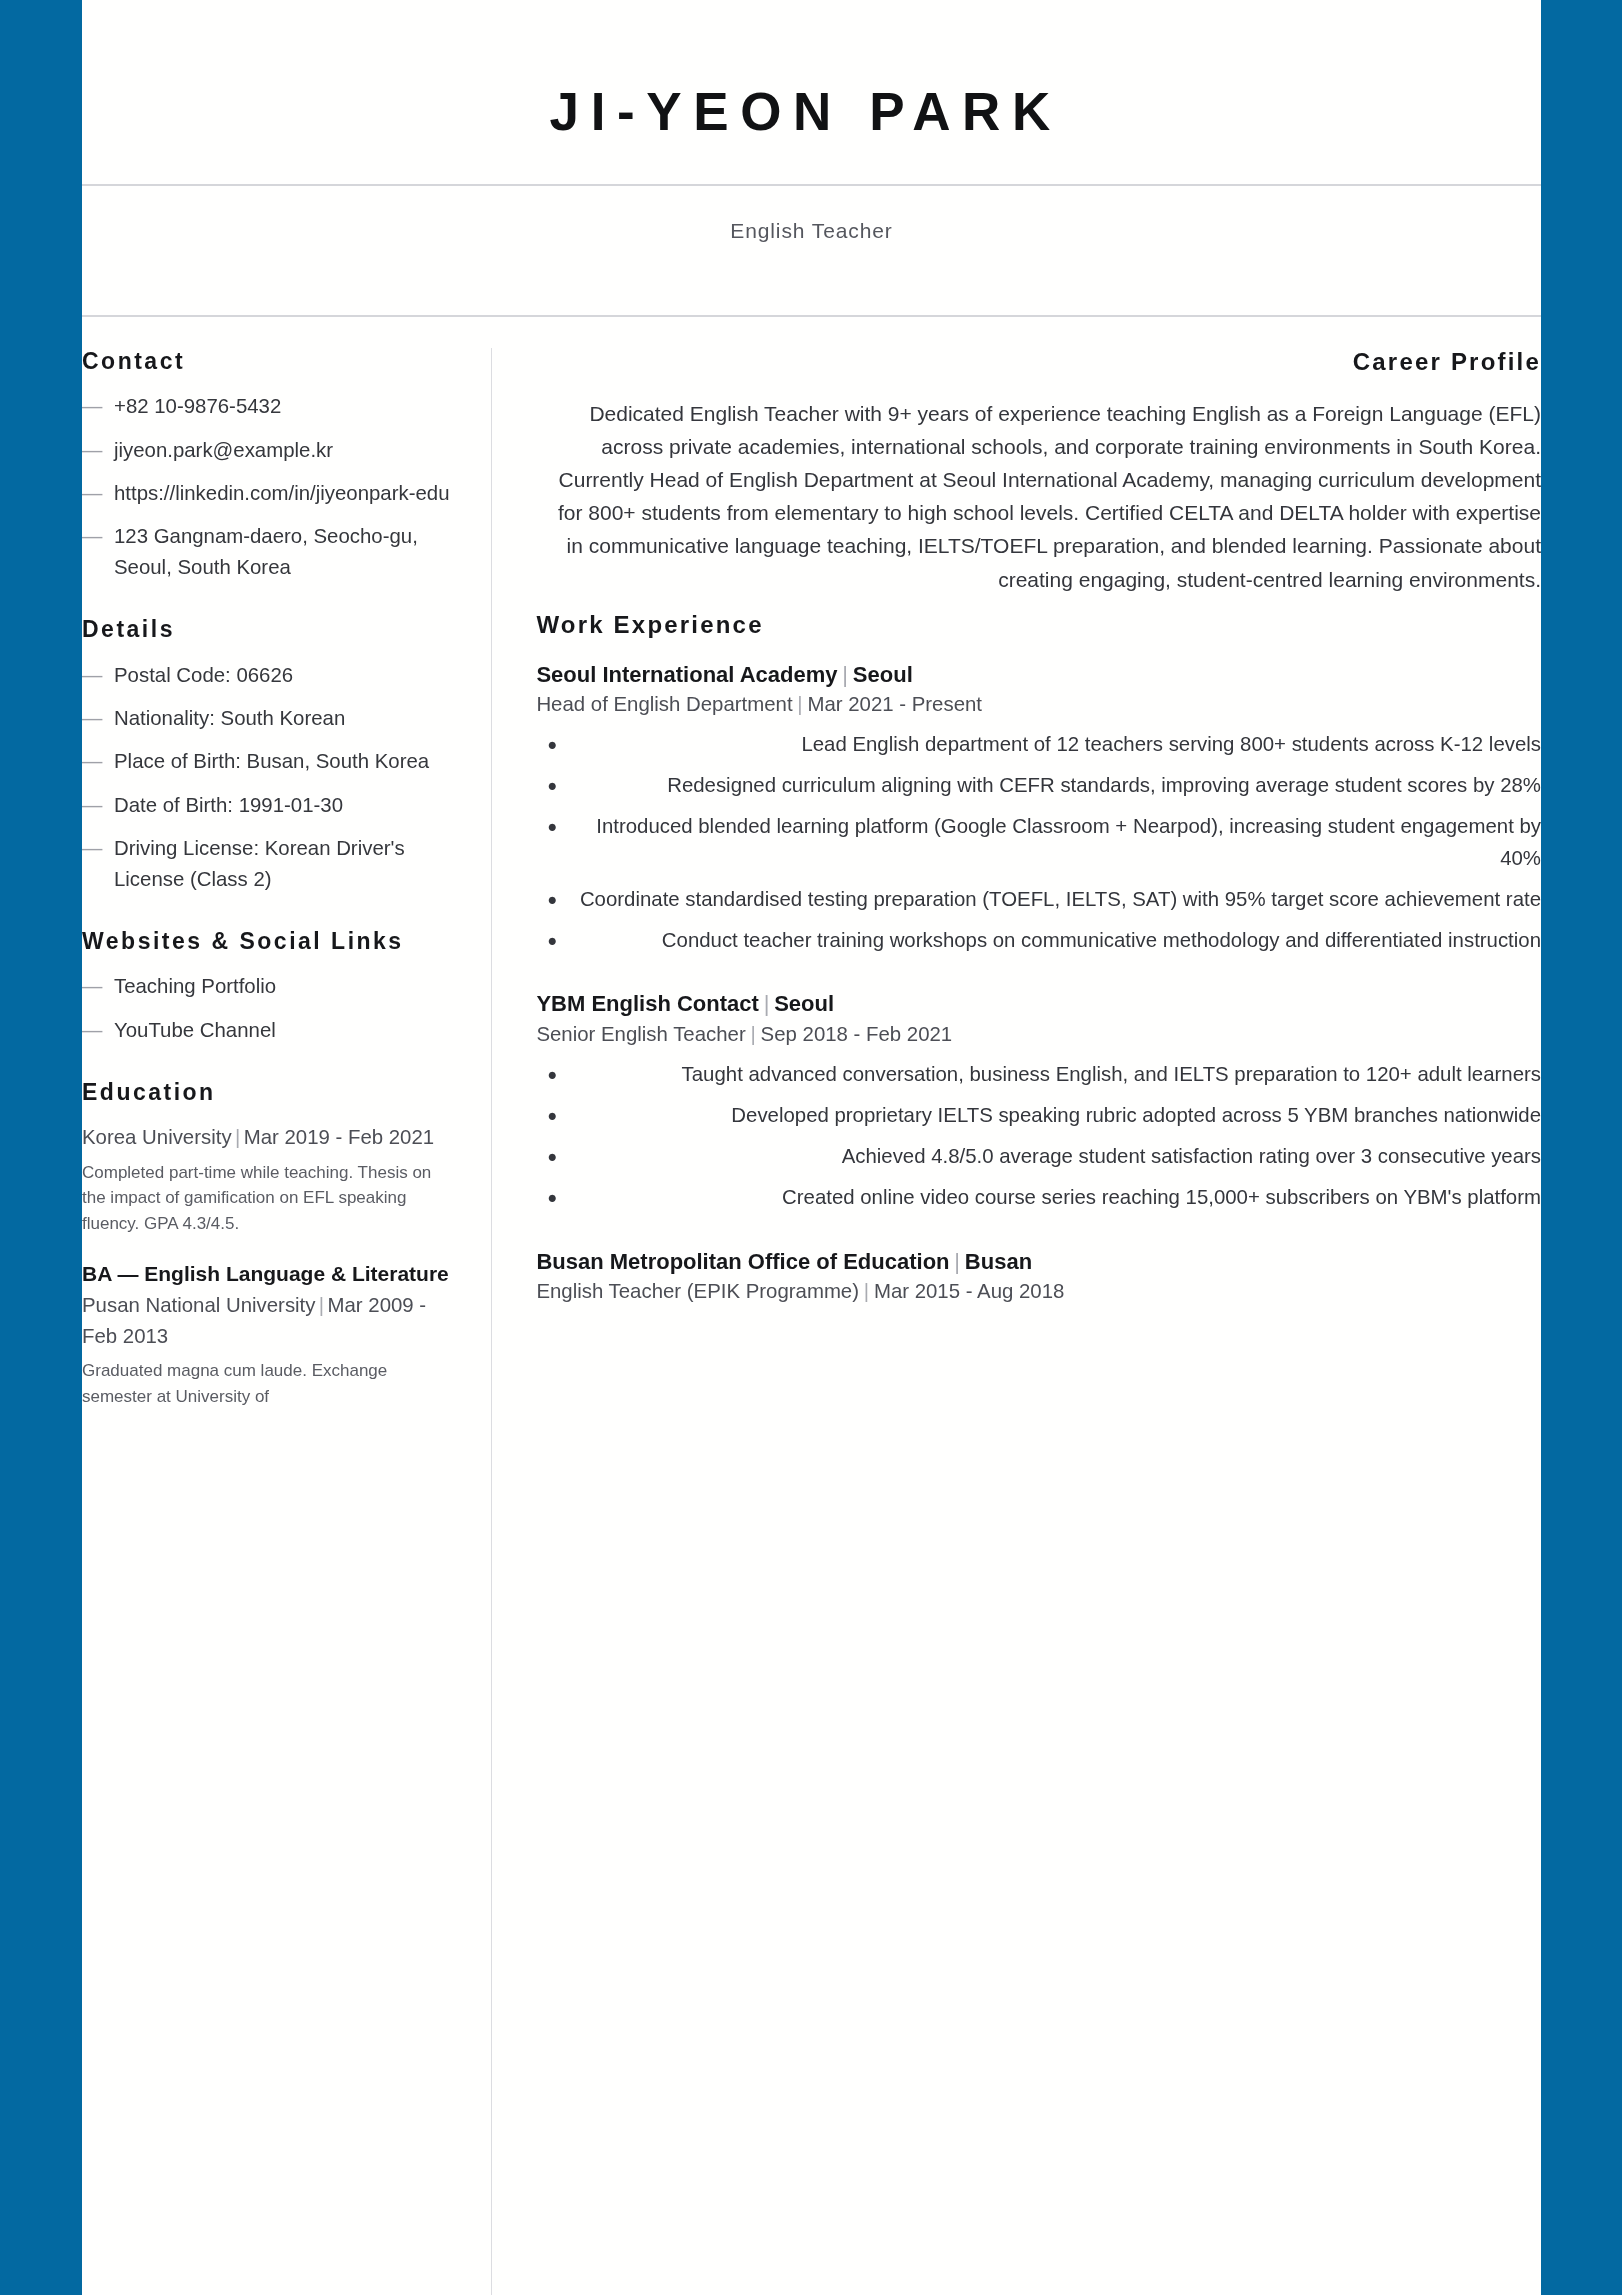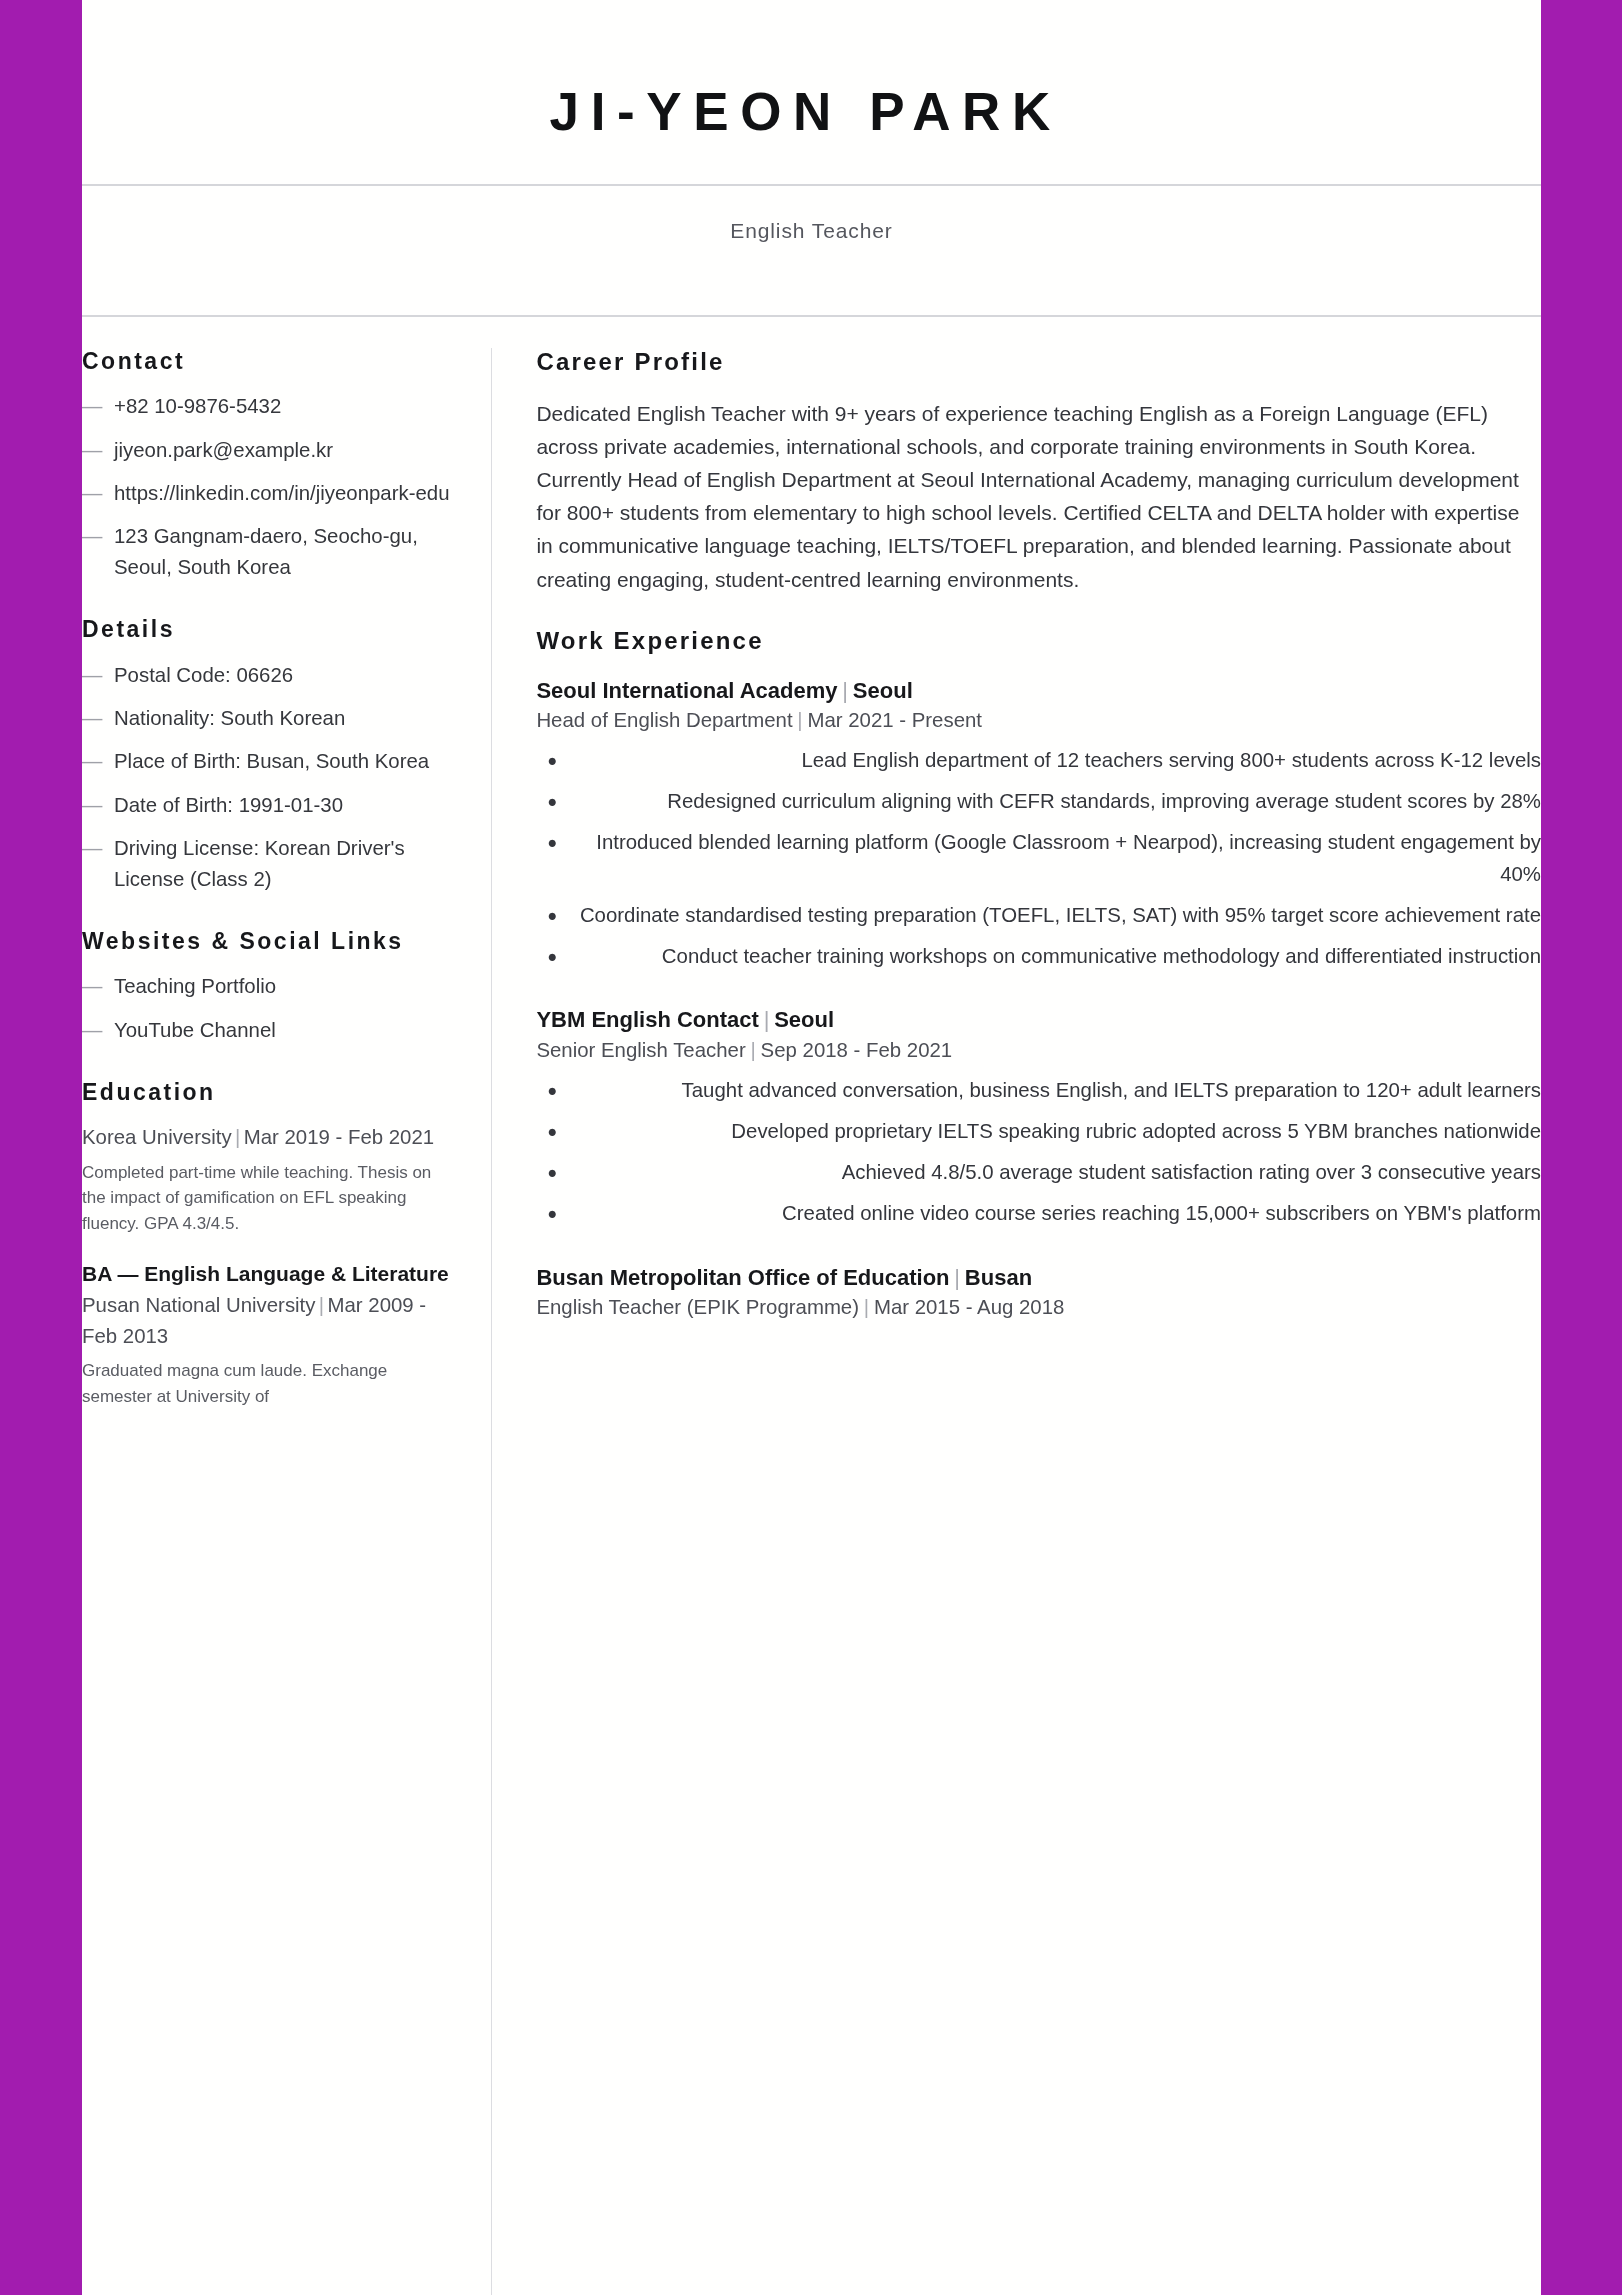--- a/index.html
+++ b/index.html
@@ -9,21 +9,21 @@
     background: #FEFEFA;
   }
   body {
     font-family: "Liberation Sans", sans-serif;
     -webkit-font-smoothing: antialiased;
   }
   .page {
     position: relative;
     width: 1623px;
     height: 2295px;
-    background: #a21caf;
+    background: #0369a1;
     box-sizing: border-box;
     overflow: hidden;
   }
   .sheet {
     position: absolute;
     left: 82px;
     top: 0;
     width: 1459px;
     height: 2295px;
     background: #FFFFFE;
@@ -90,21 +90,21 @@
     letter-spacing: 2.5px;
     line-height: 1.32;
     margin: 0 0 15px 0;
   }
   .sec-head.main {
     font-size: 24px;
     letter-spacing: 2.2px;
     margin-bottom: 19px;
   }
   .sec-block { margin-bottom: 31px; }
-  .sec-block.tight { margin-bottom: 29px; }
+  .sec-block.tight { margin-bottom: 13px; text-align: right; }
 
   
   .dash-list { list-style: none; margin: 0; padding: 0; }
   .dash-item {
     display: flex;
     align-items: flex-start;
     font-size: 20.4px;
     color: #35373C;
     line-height: 1.52;
     margin-bottom: 12.3px;

